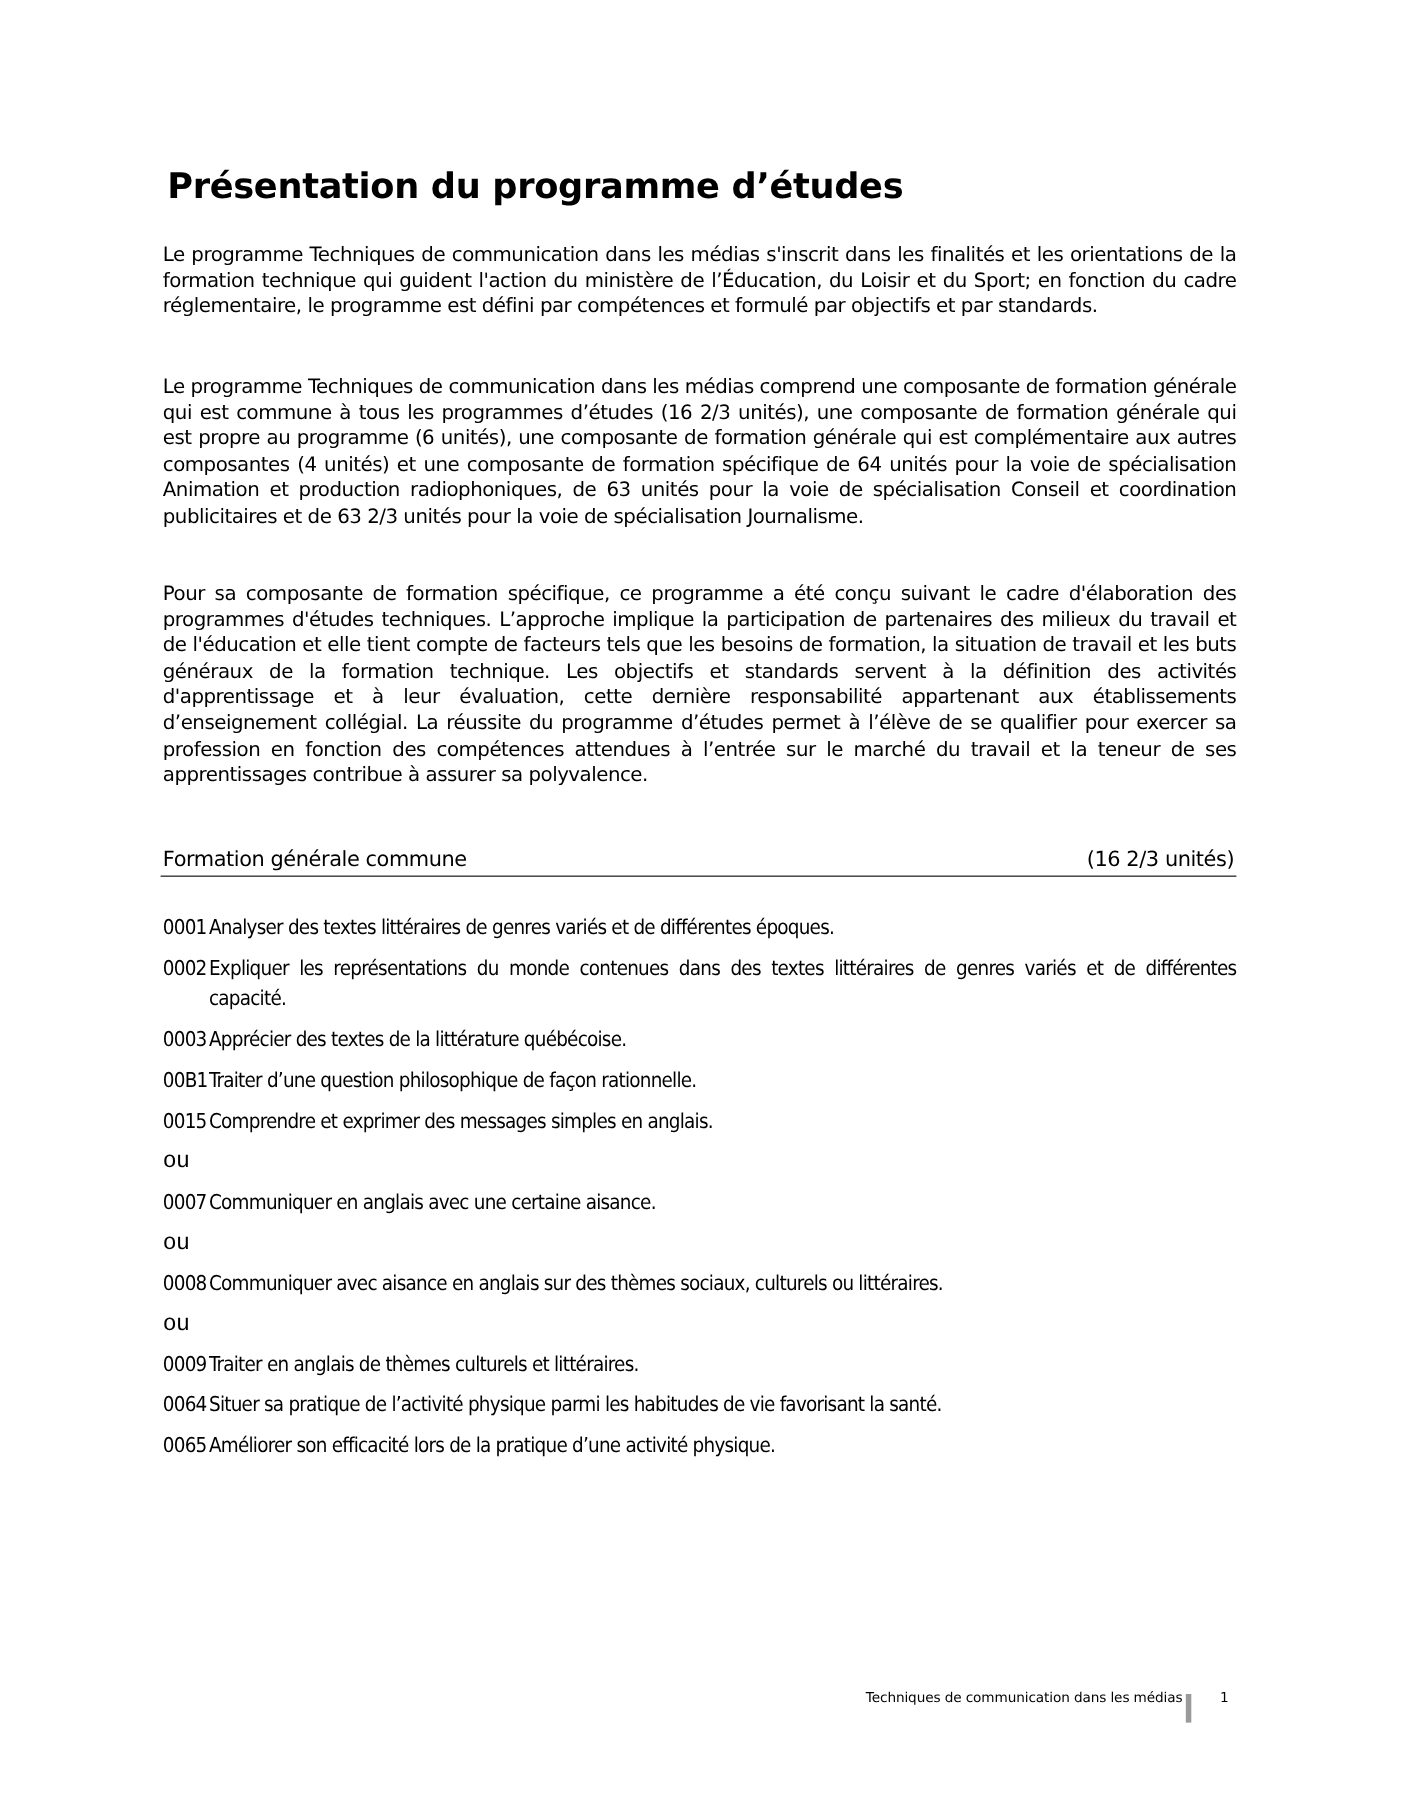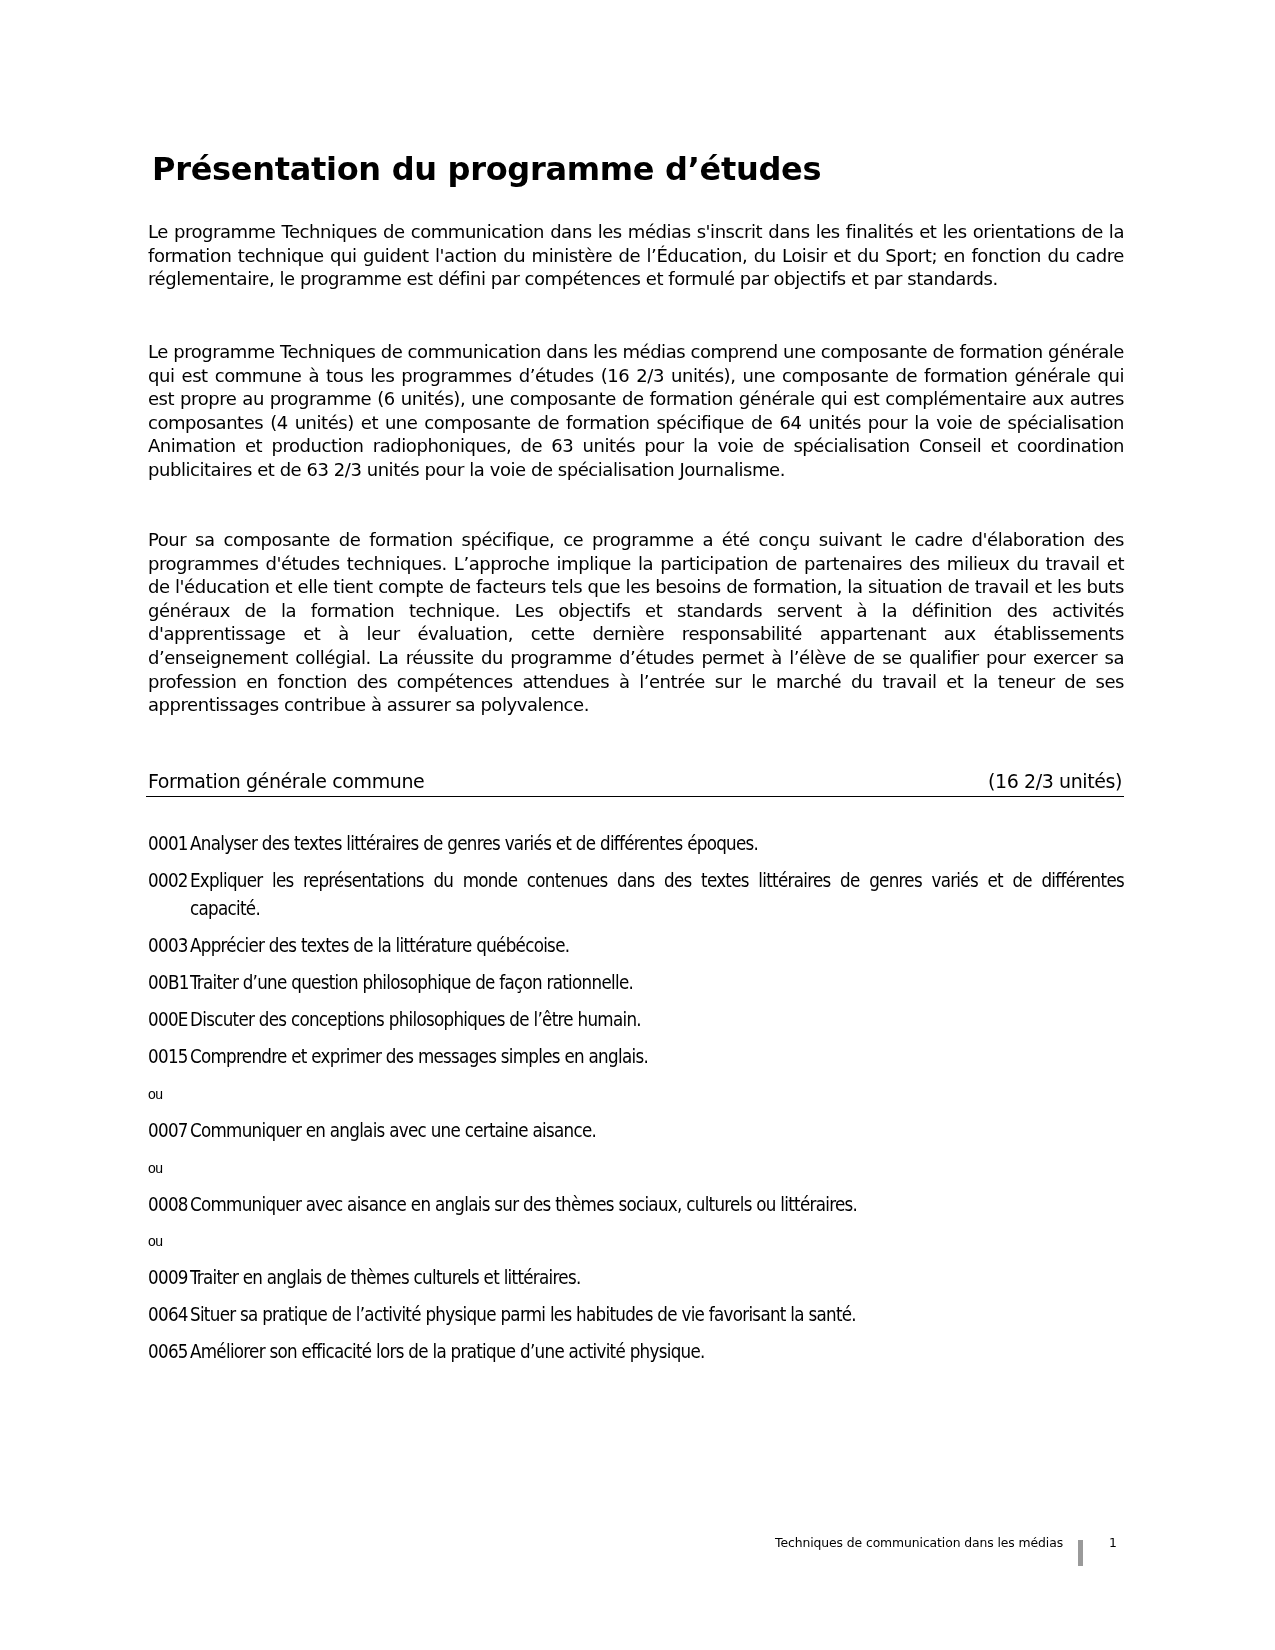--- a/index.html
+++ b/index.html
@@ -93,31 +93,31 @@
       left: 0;
       top: 0;
       white-space: nowrap;
     }
     .comp-text {
       display: block;
       margin-left: 42px;
       text-align: justify;
     }
     .comp-or {
-      font-family: Liberation Sans, sans-serif;
-      font-size: 14px;
+      font-family: Liberation Mono, monospace;
+      font-size: 21px;
       line-height: 28.5px;
       letter-spacing: -0.5px;
       margin-bottom: 8.4px;
     }
 
     .footer-text {
       position: absolute;
       top: 1535px;
-      right: 212px;
+      right: 200px;
       font-family: "DejaVu Sans", sans-serif;
       font-size: 12.4px;
       color: #000000;
       white-space: nowrap;
       letter-spacing: -0.1px;
     }
     .footer-bar {
       position: absolute;
       left: 1078px;
       top: 1540px;
@@ -160,24 +160,20 @@
       </div>
       <div class="comp-row">
         <span class="comp-code">0003</span>
         <span class="comp-text">Apprécier des textes de la littérature québécoise.</span>
       </div>
       <div class="comp-row">
         <span class="comp-code">00B1</span>
         <span class="comp-text">Traiter d’une question philosophique de façon rationnelle.</span>
       </div>
       <div class="comp-row">
-        <span class="comp-code">000E</span>
-        <span class="comp-text">Discuter des conceptions philosophiques de l’être humain.</span>
-      </div>
-      <div class="comp-row">
         <span class="comp-code">0015</span>
         <span class="comp-text">Comprendre et exprimer des messages simples en anglais.</span>
       </div>
       <div class="comp-or">ou</div>
       <div class="comp-row">
         <span class="comp-code">0007</span>
         <span class="comp-text">Communiquer en anglais avec une certaine aisance.</span>
       </div>
       <div class="comp-or">ou</div>
       <div class="comp-row">

